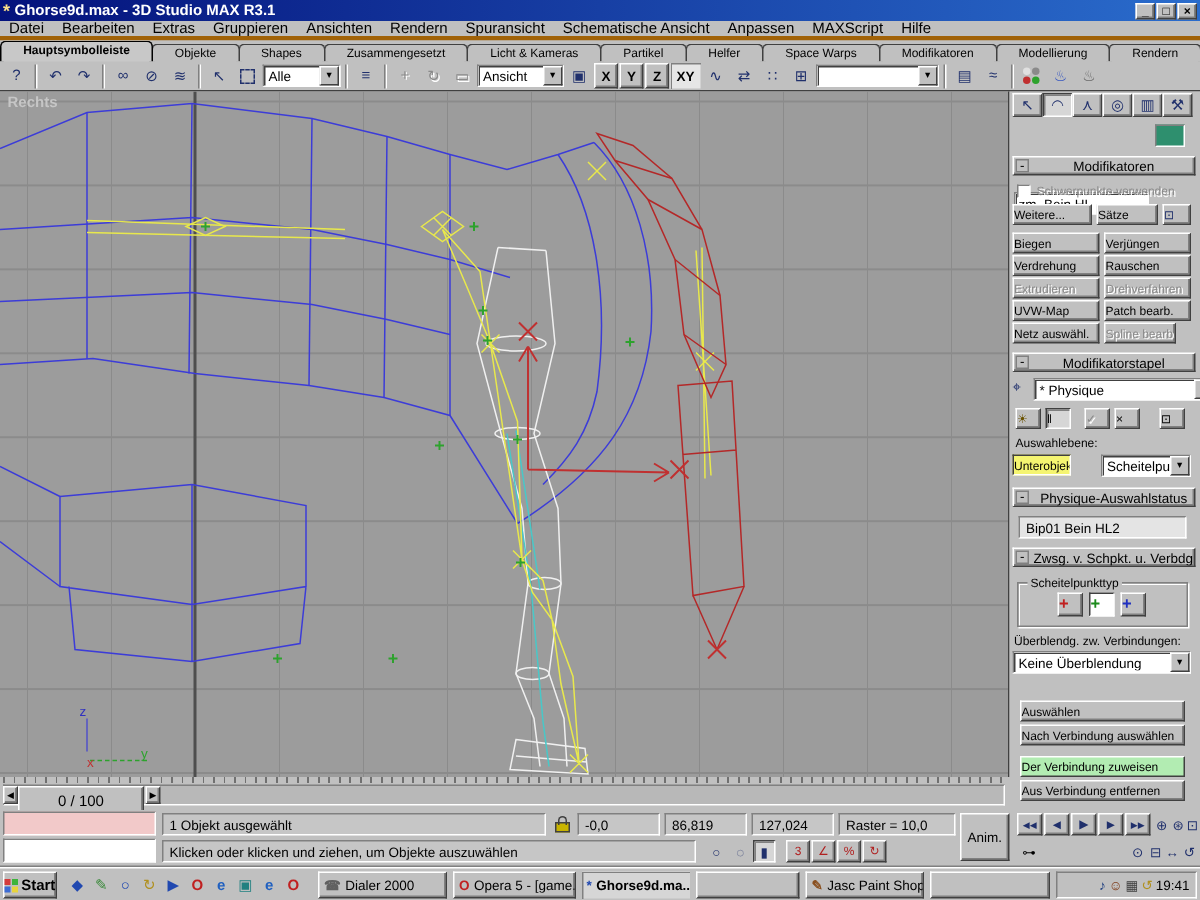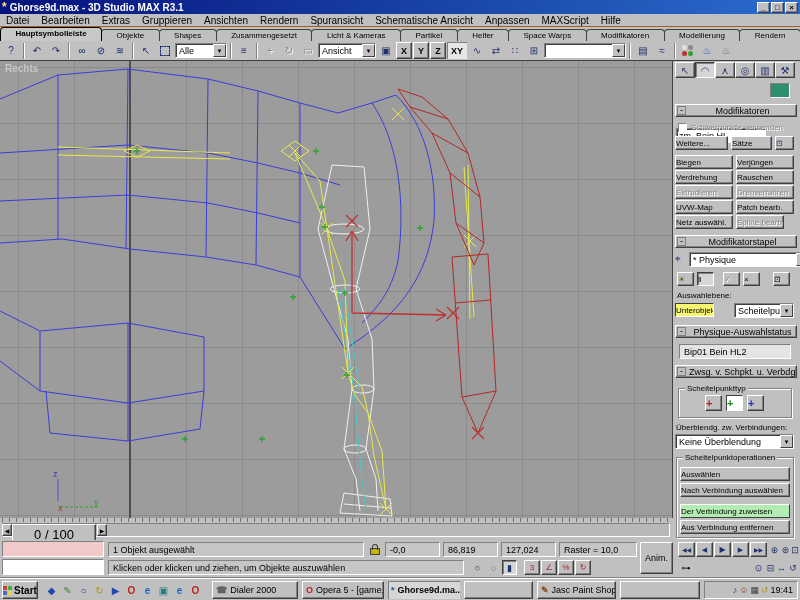--- a/index.html
+++ b/index.html
@@ -14,21 +14,21 @@
 
   
   #titlebar { position:absolute; left:0; top:0; width:800px; height:14px;
     background:linear-gradient(90deg,#04127c,#2a6ccc); color:#fff;
     display:flex; align-items:center; padding:0 2px; font-size:10px; font-weight:bold; }
   #titlebar .appicon { color:#ffe28a; font-size:12px; margin-right:3px; line-height:10px; }
   #titlebar .t { flex:1; white-space:nowrap; overflow:hidden; }
   .winbtn { width:13px; height:11px; font-size:8px; line-height:9px; text-align:center; color:#000; margin-left:1px; font-weight:bold; }
 
   
-  #menubar { position:absolute; left:0; top:14px; width:800px; height:13px; display:flex; align-items:center; font-size:10px; color:#000; border-bottom:1px solid #a16207; background:#c0c0c0;}
+  #menubar { position:absolute; left:0; top:14px; width:800px; height:13px; display:flex; font-size:10px; color:#000; border-bottom:3px solid #a16207; background:#c0c0c0;}
   #menubar .mi { padding:0 6px; white-space:nowrap; }
 
   
   #tabrow { position:absolute; left:0; top:27px; width:800px; height:14px; display:flex; align-items:flex-end; background:#c0c0c0; }
   .tab { flex:1 1 auto; height:12px; font-size:8px; text-align:center; line-height:12px; white-space:nowrap; overflow:hidden;
     border:1px solid #404040; border-bottom:none; border-radius:4px 4px 0 0; background:#c0c0c0; margin-right:-1px; color:#000; padding:0 3px;}
   .tab.active { height:14px; background:#c8c8c8; font-weight:bold; z-index:2; border-color:#000; }
 
   
   #toolbar { position:absolute; left:0; top:41px; width:800px; height:20px; display:flex; align-items:center; padding:0 2px; gap:1px; background:#c0c0c0; border-bottom:1px solid #404040;}
@@ -67,21 +67,21 @@
   .group { position:absolute; border:1px solid #808080; box-shadow:1px 1px 0 #fff, inset 1px 1px 0 #fff; }
   .legend { position:absolute; top:-5px; left:6px; background:#c0c0c0; padding:0 2px; font-size:8px; white-space:nowrap;}
   .checkbox { width:9px; height:9px; background:#fff; border:1px solid; border-color:#808080 #fff #fff #808080; }
 
   
   #timeslider { position:absolute; left:0; top:518px; width:673px; height:20px; background:#c0c0c0; }
   #ticks { position:absolute; left:2px; top:0; width:668px; height:4px;
     background:repeating-linear-gradient(to right,#707070 0 1px,transparent 1px 7px); }
   #tstrack { position:absolute; left:2px; top:5px; width:668px; height:14px; background:#b8b8b8; border:1px solid; border-color:#808080 #fff #fff #808080; }
   .tsbtn { position:absolute; top:6px; width:10px; height:12px; font-size:6px; display:flex; align-items:center; justify-content:center; color:#000;}
-  #tshandle { position:absolute; left:12px; top:6px; width:84px; height:21px; font-size:13px; display:flex; align-items:center; justify-content:center; }
+  #tshandle { position:absolute; left:12px; top:6px; width:84px; height:21px; font-size:10px; display:flex; align-items:center; justify-content:center; }
 
   
   #statusarea { position:absolute; left:0; top:540px; width:800px; height:38px; background:#c0c0c0; font-size:9px; }
   .sfield { position:absolute; height:15px; display:flex; align-items:center; padding:0 4px; white-space:nowrap; overflow:hidden; }
   #listener-pink { position:absolute; left:2px; top:1px; width:102px; height:16px; background:#f2c9c9; border:1px solid; border-color:#808080 #fff #fff #808080;}
   #listener-white { position:absolute; left:2px; top:19px; width:102px; height:16px; background:#fff; border:1px solid; border-color:#808080 #fff #fff #808080;}
   .lockicon { position:absolute; left:370px; top:8px; width:10px; height:7px; background:#c8b400; border:1px solid #404040; }
   .lockicon:before { content:""; position:absolute; top:-5px; left:1px; width:4px; height:5px; border:1px solid #404040; border-bottom:none; border-radius:3px 3px 0 0; }
   .sbtn { position:absolute; display:flex; align-items:center; justify-content:center; color:#20306c; }
   .sbtn.k { color:#000; }
@@ -433,23 +433,20 @@
     <div class="pbtn raised" style="left:74px;top:334px;width:17px;height:16px;color:#2030c0;font-weight:bold;font-size:11px">
         <span>+</span>
       </div>
 
     <span class="plabel" style="left:3px;top:362px">Überblendg. zw. Verbindungen:</span>
     <span class="combo prow" style="left:2px;top:373px;width:119px">
       <span class="cv">Keine Überblendung</span>
       <span class="ca">▾</span>
     </span>
 
-    <div class="group" style="left:3px;top:396px;width:118px;height:81px">
-      <span class="legend">Scheitelpunktoperationen</span>
-    </div>
     <div class="pbtn raised" style="left:7px;top:406px;width:110px">
         <span>Auswählen</span>
       </div>
     <div class="pbtn raised" style="left:7px;top:422px;width:110px">
         <span>Nach Verbindung auswählen</span>
       </div>
     <div class="pbtn" style="left:7px;top:443px;width:110px;background:#b2ecb2;border:1px solid;border-color:#fff #404040 #404040 #fff">
         <span>Der Verbindung zuweisen</span>
       </div>
     <div class="pbtn raised" style="left:7px;top:459px;width:110px">

